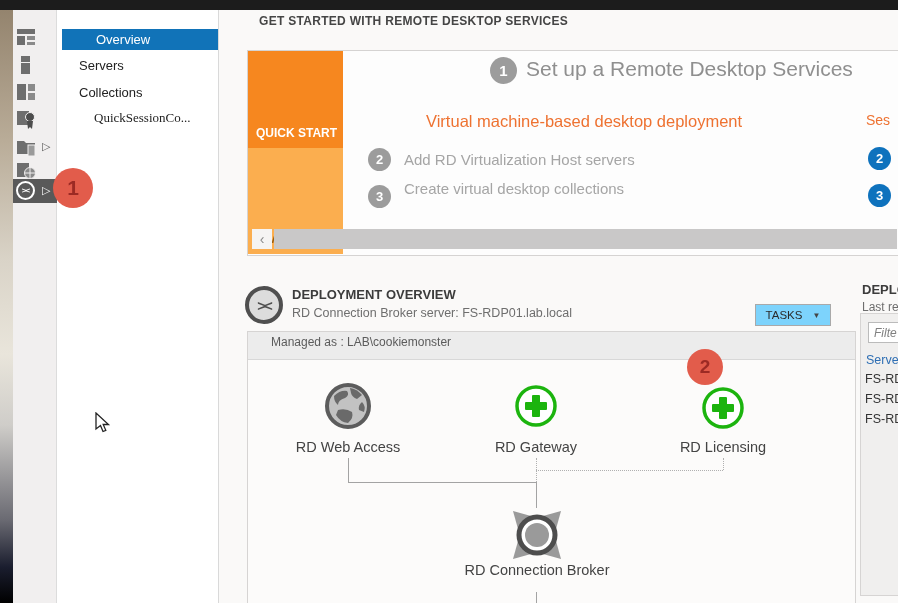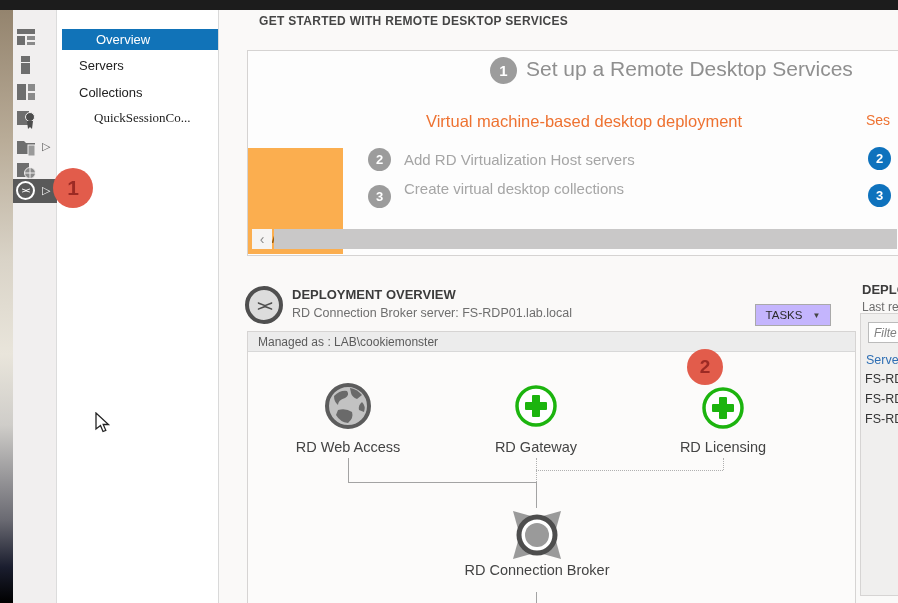--- a/index.html
+++ b/index.html
@@ -92,20 +92,23 @@
   <div class="abs" style="left:62px;top:29px;width:156px;height:21px;background:#1173b8;color:#fff;font-size:13px;
               display:flex;align-items:center;padding-left:34px;">Overview</div>
   <div class="abs" style="left:79px;top:58px;font-size:13px;color:#222;">Servers</div>
   <div class="abs" style="left:79px;top:85px;font-size:13px;color:#222;">Collections</div>
   <div class="abs" style="left:94px;top:110px;font-size:13px;color:#222;font-family:Liberation Serif, serif;">QuickSessionCo...</div>
 
   <div class="abs nowrap" style="left:247px;top:14px;font-size:12px;font-weight:bold;color:#454545;letter-spacing:0.3px;margin-left:12px;">GET STARTED WITH REMOTE DESKTOP SERVICES</div>
 
   <div class="abs" style="left:247px;top:50px;width:700px;height:206px;background:#fdfdfd;border:1px solid #d5d3d2;"></div>
 
+  <div class="abs" style="left:248px;top:51px;width:95px;height:97px;background:#f6871f;">
+    <span style="position:absolute;left:8px;bottom:8px;color:#fff;font-size:12px;font-weight:bold;">QUICK START</span>
+  </div>
   <div class="abs" style="left:248px;top:148px;width:95px;height:106px;background:#fbae4f;">
     <span style="position:absolute;left:8px;bottom:8px;color:#9a5e0f;font-size:12px;font-weight:bold;">LEARN MORE</span>
   </div>
 
   <div class="abs circle-num gray-circle" style="left:490px;top:57px;width:27px;height:27px;font-size:15px;">1</div>
   <div class="abs nowrap" style="left:526px;top:57px;font-size:21px;color:#8f8f8f;">Set up a Remote Desktop Services</div>
 
   <div class="abs nowrap" style="left:378px;top:112px;font-size:16.5px;color:#ee7231;margin-left:48px;">Virtual machine-based desktop deployment</div>
   <div class="abs circle-num gray-circle" style="left:368px;top:148px;width:23px;height:23px;font-size:13px;">2</div>
   <div class="abs nowrap" style="left:404px;top:151px;font-size:15px;color:#a5a5a5;">Add RD Virtualization Host servers</div>
@@ -118,29 +121,29 @@
 
   <div class="abs" style="left:252px;top:229px;width:20px;height:20px;background:#f5f4f3;color:#8a8a8a;
               display:flex;align-items:center;justify-content:center;font-size:14px;">‹</div>
   <div class="abs" style="left:274px;top:229px;width:623px;height:20px;background:#c9c8c8;"></div>
 
   <div class="abs" style="left:245px;top:286px;width:38px;height:38px;border:4px solid #4f4f4f;border-radius:50%;background:#dcdcdc;
               display:flex;align-items:center;justify-content:center;color:#4f4f4f;font-size:15px;font-weight:800;letter-spacing:-2px;">&gt;&lt;</div>
   <div class="abs nowrap" style="left:292px;top:287px;font-size:13px;font-weight:bold;color:#3c3c3c;">DEPLOYMENT OVERVIEW</div>
   <div class="abs nowrap" style="left:292px;top:306px;font-size:12.5px;color:#6e6e6e;">RD Connection Broker server: FS-RDP01.lab.local</div>
 
-  <div class="abs" style="left:755px;top:304px;width:76px;height:22px;background:#c4b5fd;border:1px solid #a9a9a9;
+  <div class="abs" style="left:755px;top:304px;width:76px;height:22px;background:#7dd3fc;border:1px solid #a9a9a9;
               display:flex;align-items:center;justify-content:center;gap:10px;">
     <span style="font-size:11.5px;color:#2b2b2b;">TASKS</span>
     <span style="font-size:8px;color:#444;">▼</span>
   </div>
 
   <div class="abs" style="left:247px;top:331px;width:609px;height:280px;background:#fcfbfa;border:1px solid #d6d4d3;">
-    <div style="height:20px;background:#ececec;border-bottom:1px solid #d8d8d8;line-height:20px;
-                padding-left:10px;font-size:12px;color:#5b5b5b;">Managed as : LAB\cookiemonster</div>
+    <div style="height:28px;background:#ececec;border-bottom:1px solid #d8d8d8;line-height:20px;
+                padding-left:23px;font-size:12px;color:#5b5b5b;">Managed as : LAB\cookiemonster</div>
   </div>
 
   <div class="abs" style="left:324px;top:382px;width:48px;height:48px;">
     <svg width="48" height="48">
       <circle cx="24" cy="24" r="21" fill="#c2c2c2" stroke="#5c5c5c" stroke-width="4"></circle>
       <path d="M10 14 Q16 8 23 9 Q26 13 21 16 Q14 18 14 23 Q10 20 10 14 Z" fill="#6a6a6a"></path>
       <path d="M26 6 Q33 7 38 13 L33 17 Q28 15 27 11 Z" fill="#6a6a6a"></path>
       <path d="M38 20 Q42 24 40 30 L35 28 Q34 23 38 20 Z" fill="#6a6a6a"></path>
       <path d="M14 28 Q22 26 28 30 Q30 36 24 41 Q16 40 12 33 Z" fill="#6a6a6a"></path>
     </svg>

